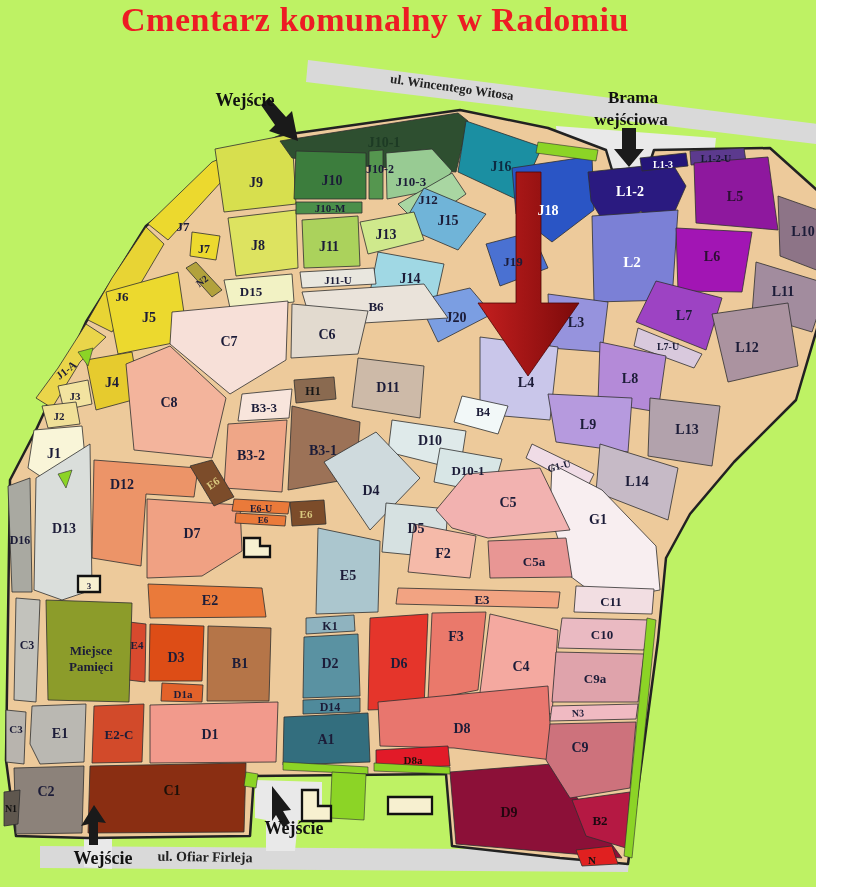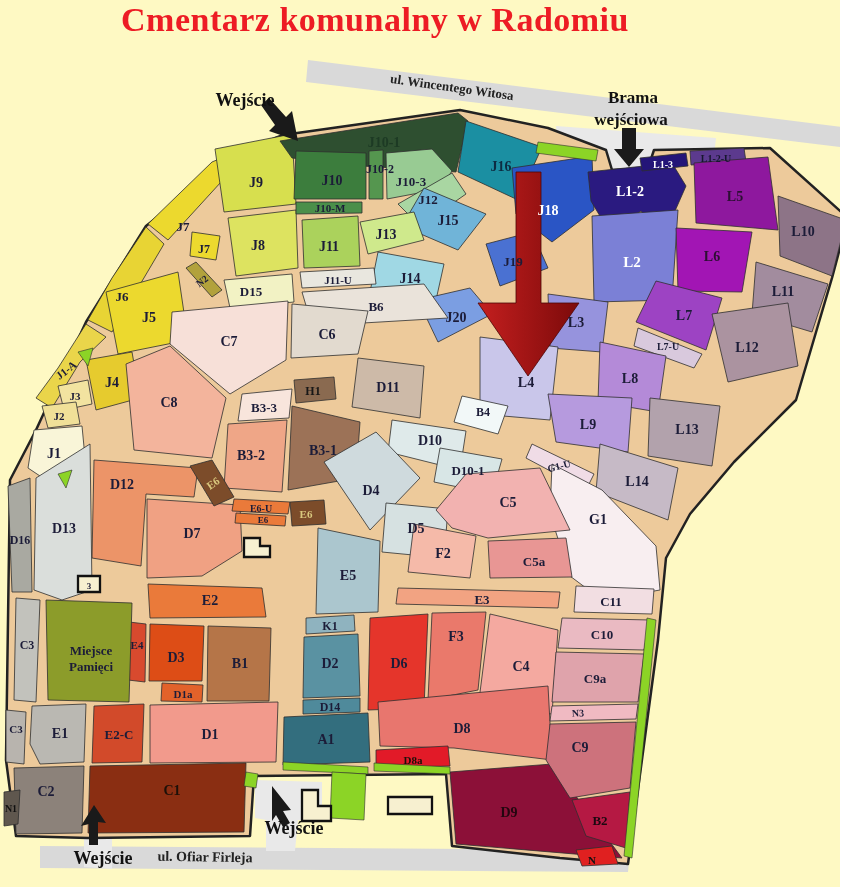--- a/index.html
+++ b/index.html
@@ -1,17 +1,17 @@
 <!DOCTYPE html>
 <html><head>
 <meta charset="utf-8">
 <style>
   html,body{margin:0;padding:0;background:#fff;}
-  .stage{position:relative;width:816px;height:887px;background:#fef9c3;overflow:hidden;
-         font-family:"Liberation Serif","DejaVu Serif",serif;padding-left:24px;}
+  .stage{position:relative;width:816px;height:887px;background:#bef264;overflow:hidden;
+         font-family:"Liberation Serif","DejaVu Serif",serif;}
   .map-title{position:absolute;top:1px;left:0;width:750px;text-align:center;
              font-size:34px;font-weight:bold;color:#ed1c24;letter-spacing:.5px;}
   svg{position:absolute;top:0;left:0;}
   svg text{font-family:"Liberation Serif","DejaVu Serif",serif;font-weight:bold;}
 </style>
 </head>
 <body>
 
 <div class="stage">
   <div class="map-title">Cmentarz komunalny w Radomiu</div>

